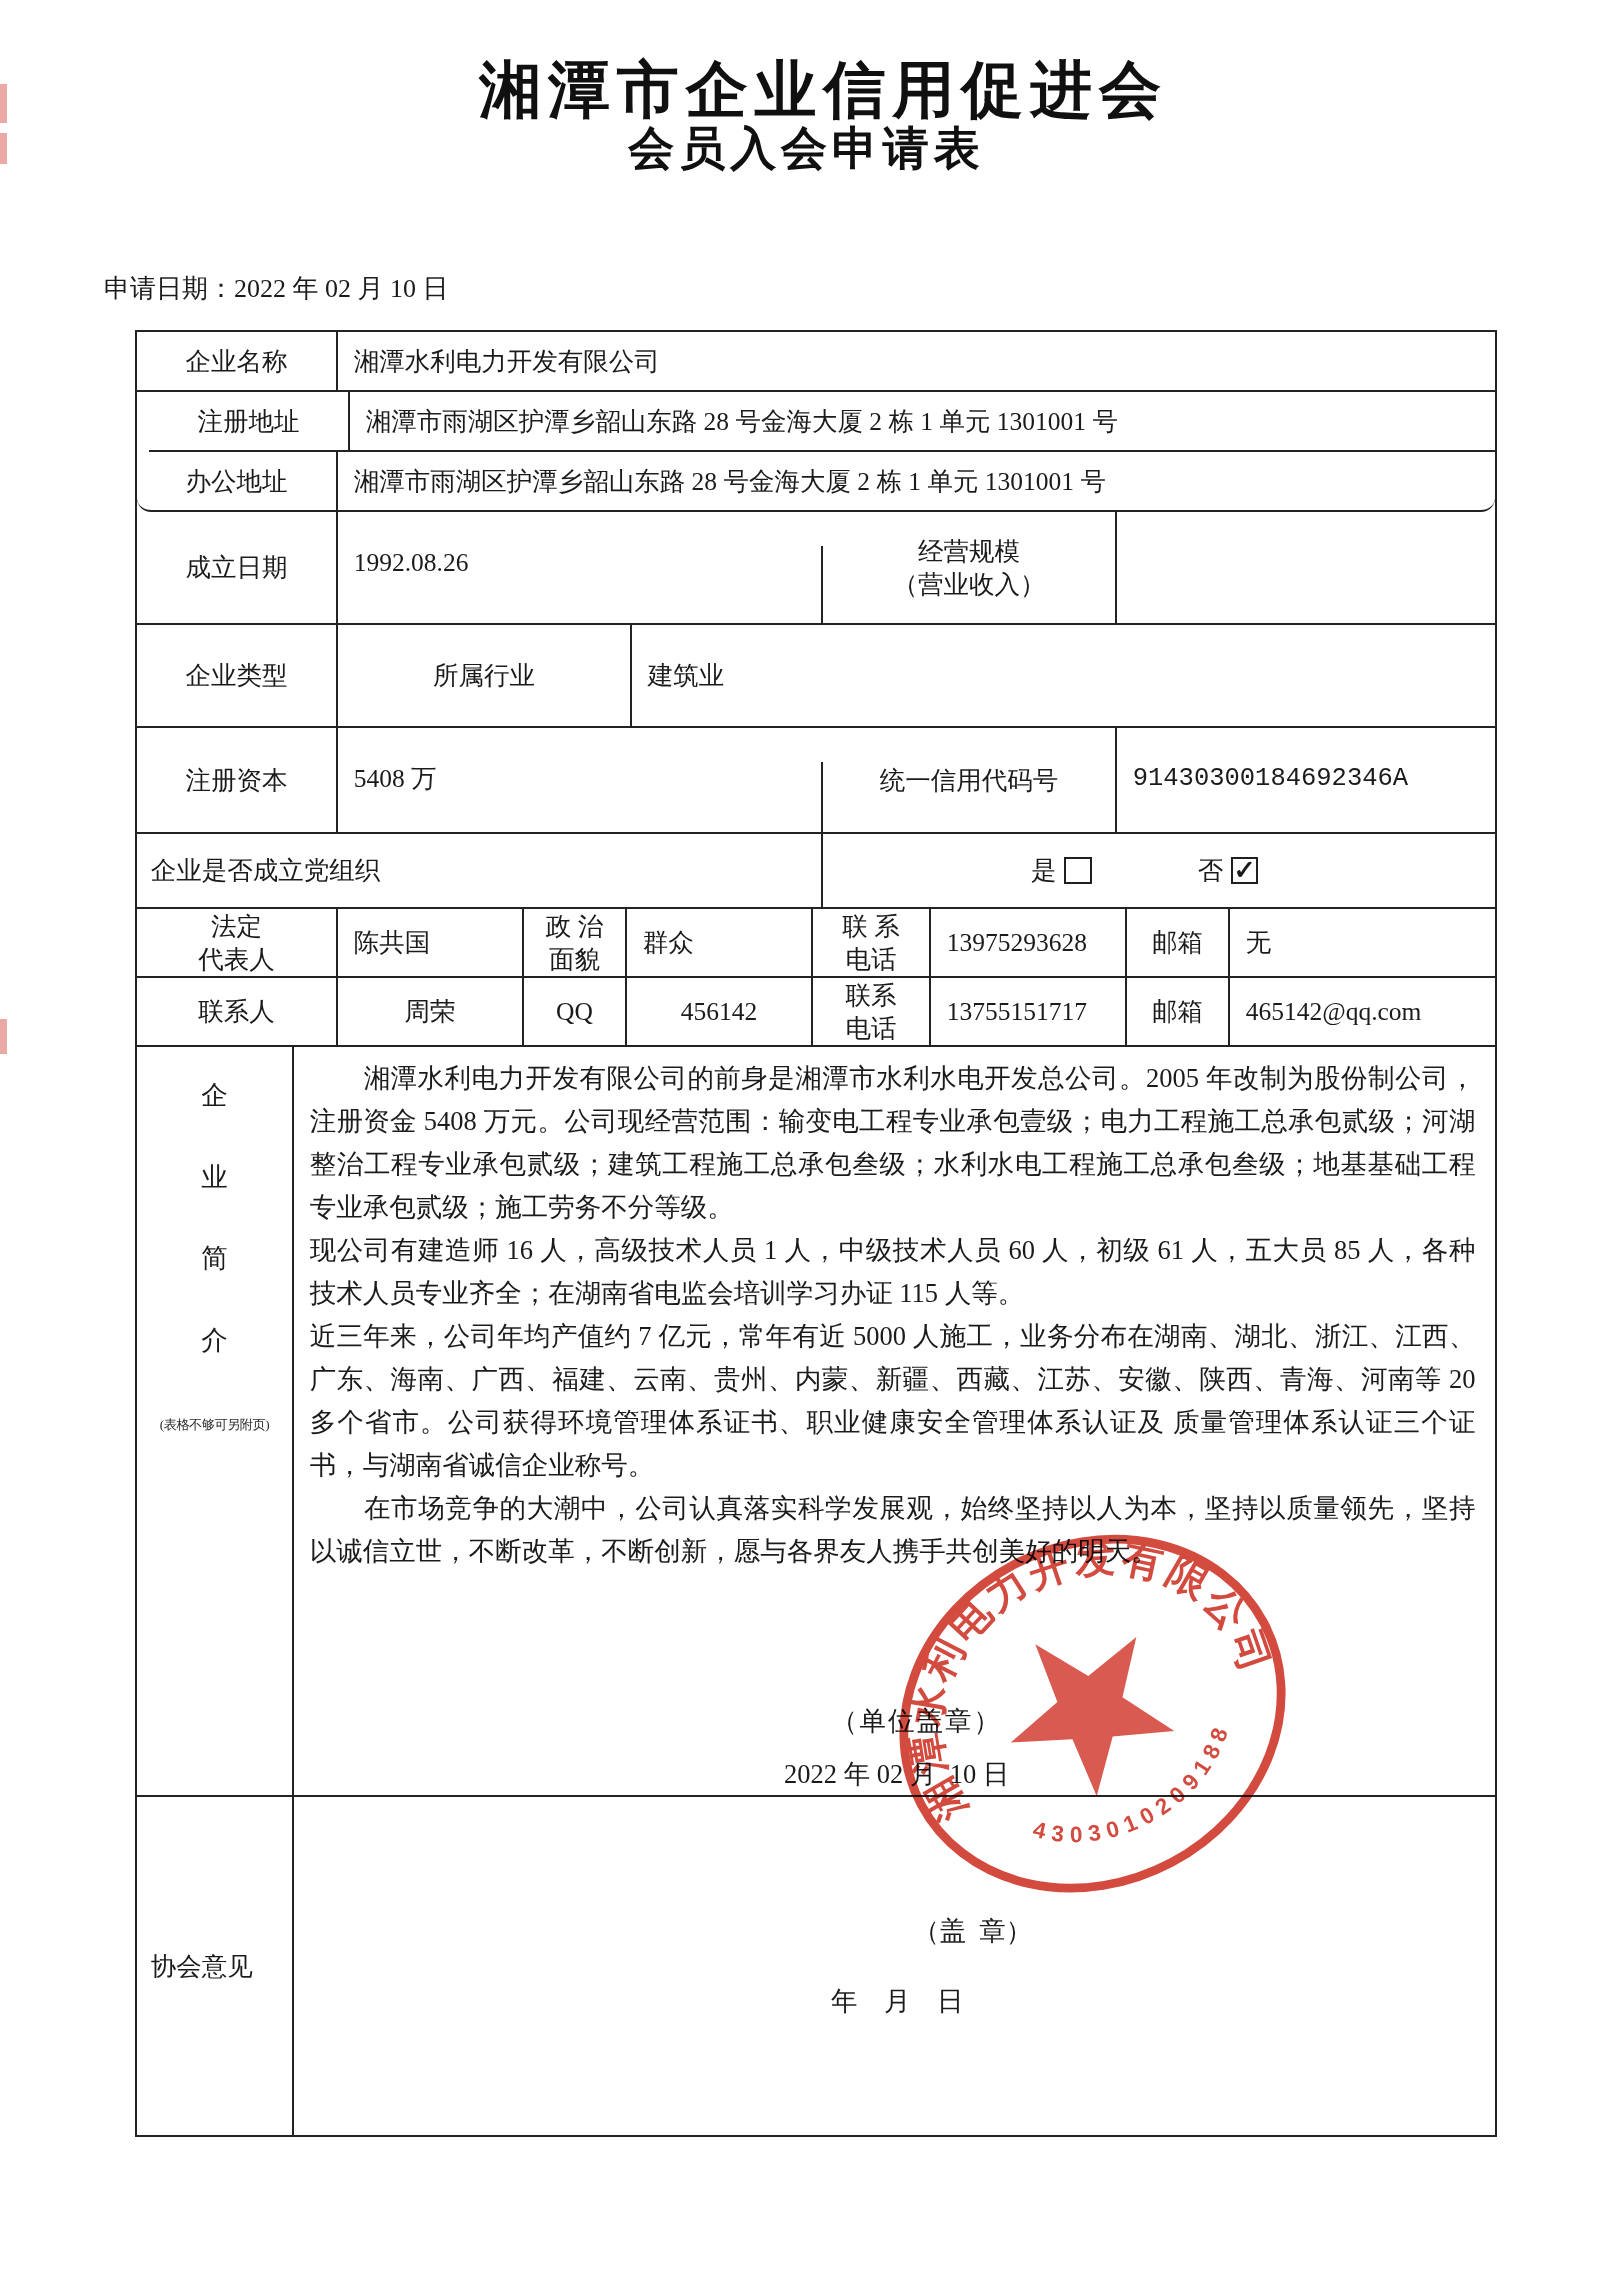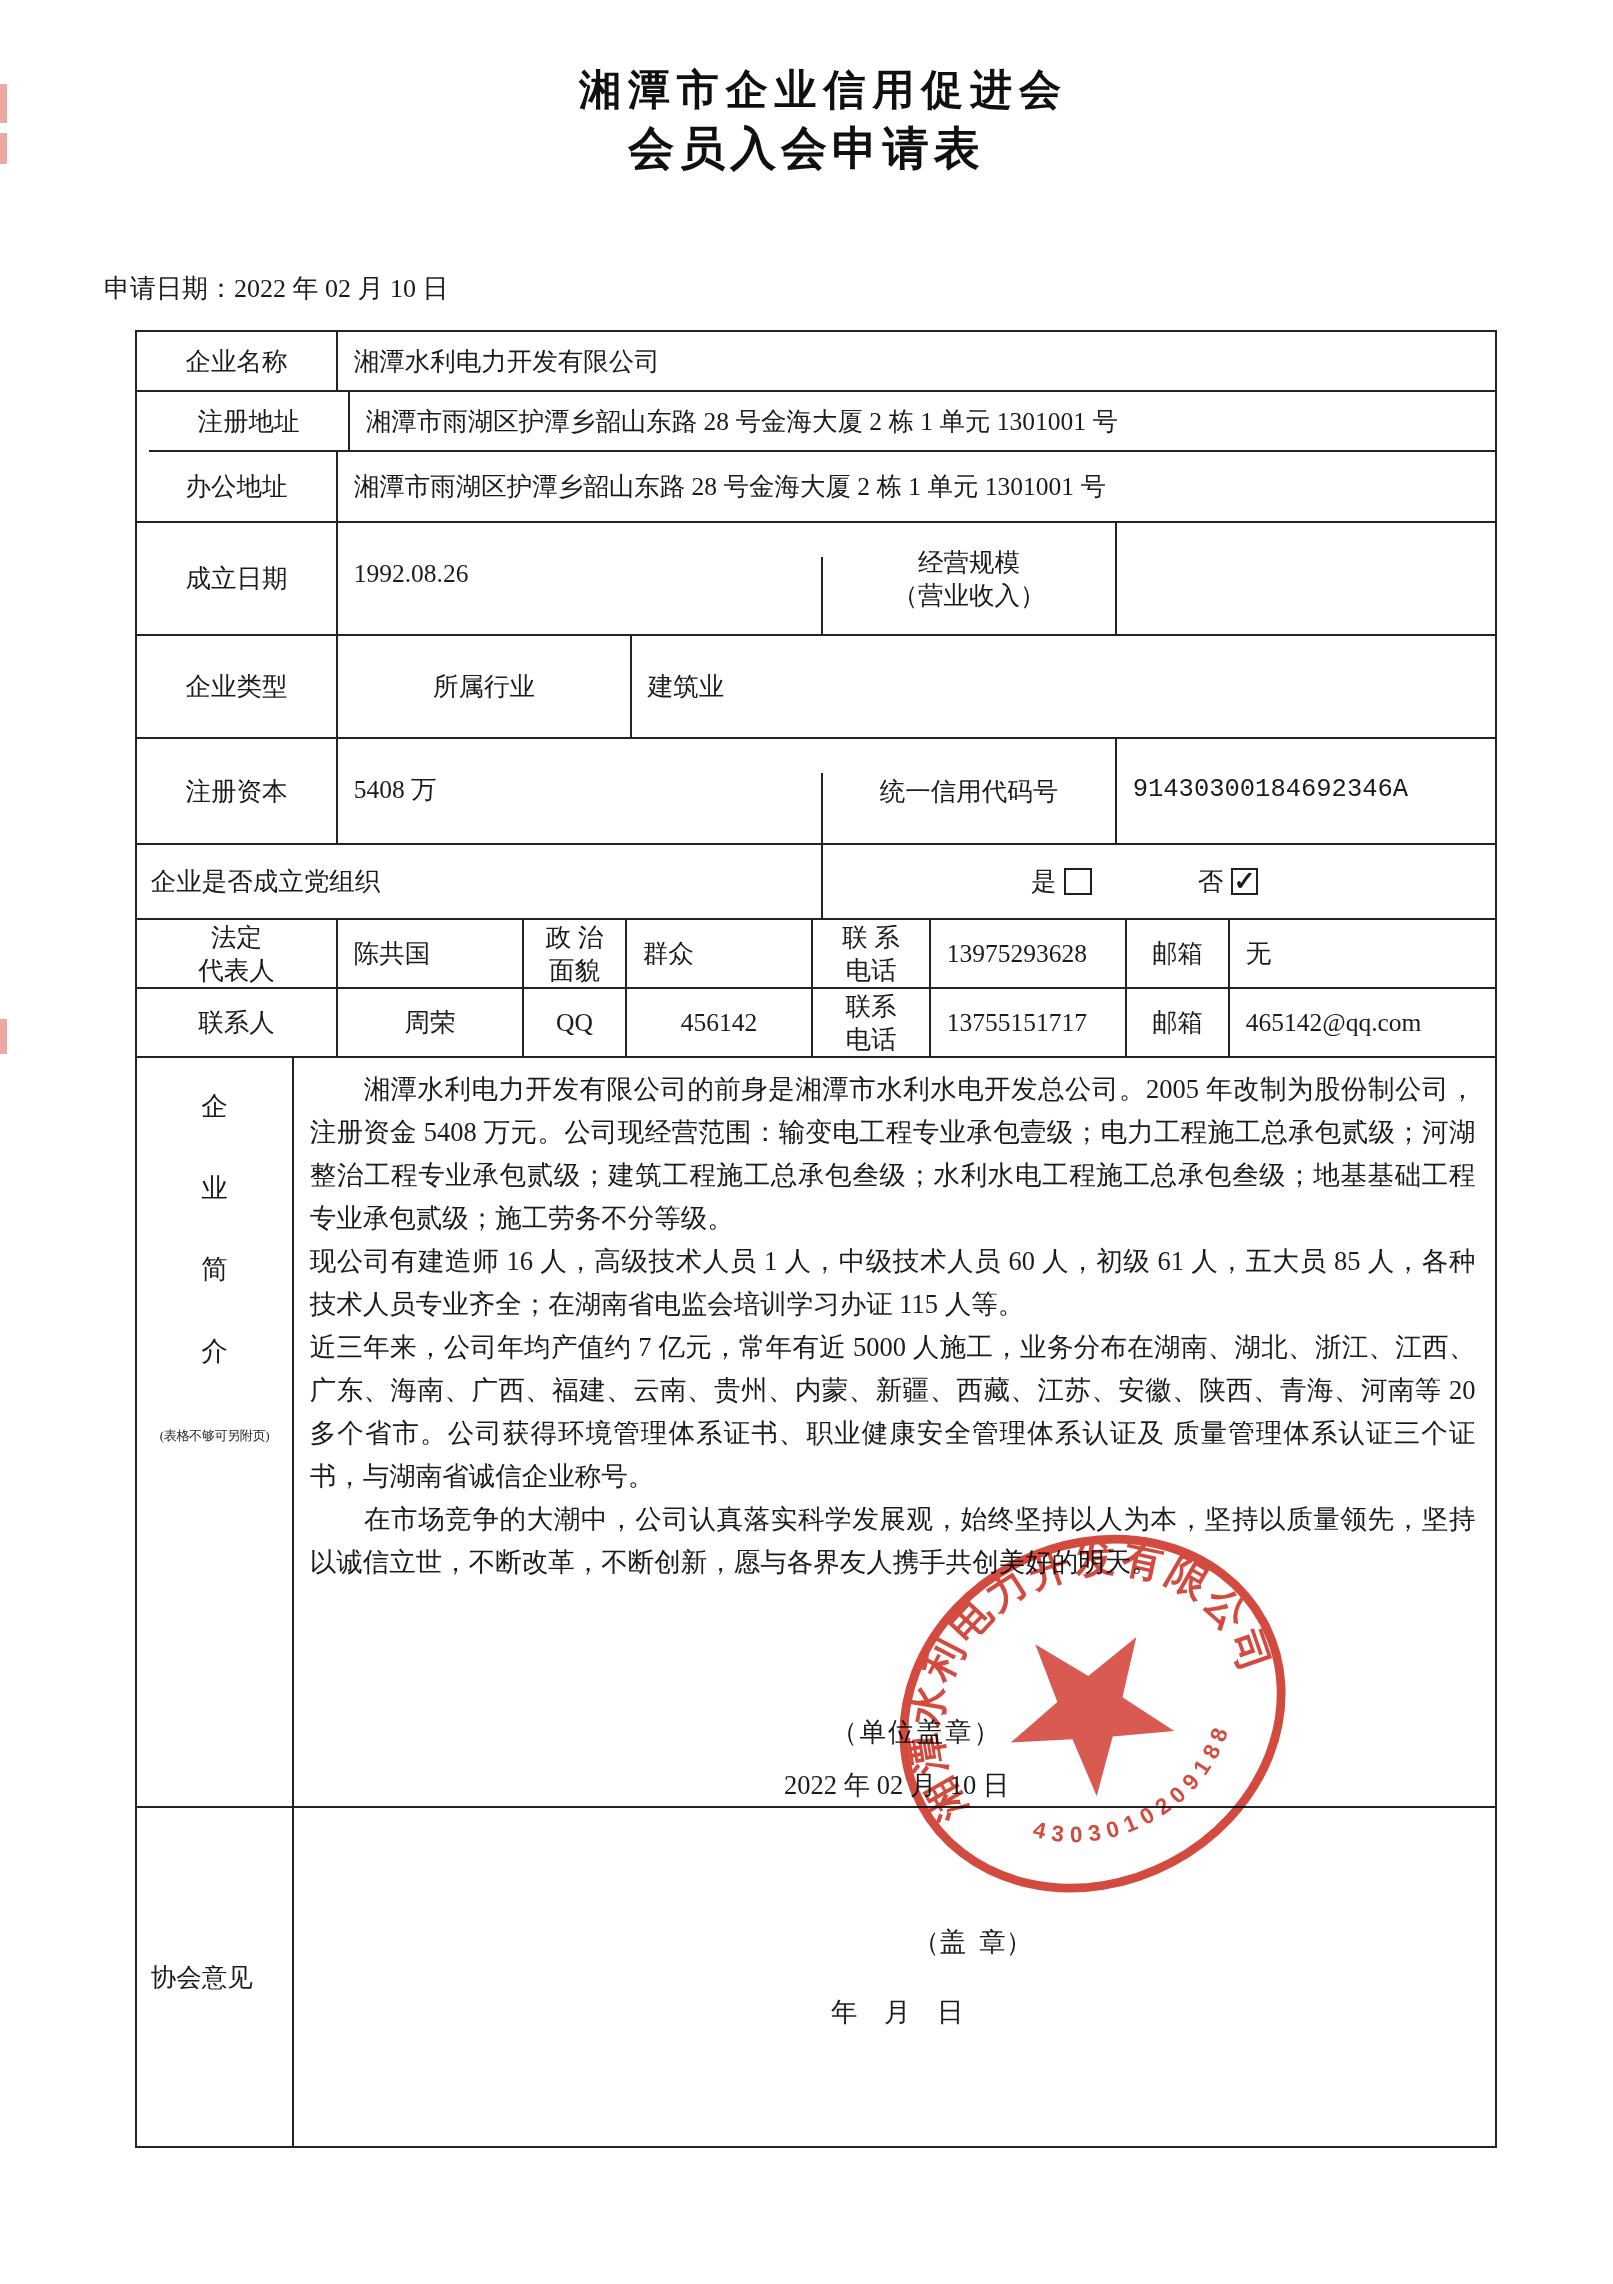--- a/index.html
+++ b/index.html
@@ -5,21 +5,21 @@
   html,body{margin:0;padding:0;background:#e9e9e9;}
   .page{position:relative;width:1613px;height:2285px;background:#ffffff;margin:0 auto;
         font-family:"Liberation Serif",serif;color:#1b1b1b;overflow:hidden;}
 
   
   .mark{position:absolute;left:0;width:6.9px;background:#d9635a;opacity:.55;}
 
   
   .title{position:absolute;top:59px;left:0;width:100%;text-align:center;
          font-family:"Liberation Sans",sans-serif;font-weight:700;color:#101010;}
-  .title .l1{font-size:42px;line-height:61px;letter-spacing:6.9px;margin-left:34px;}
+  .title .l1{font-size:62px;line-height:61px;letter-spacing:6.9px;margin-left:34px;}
   .title .l2{font-size:46px;line-height:57px;letter-spacing:4.9px;}
 
   .apply-date{position:absolute;top:271px;left:104px;font-size:26px;white-space:pre;}
 
   
   .tbl{position:absolute;left:135px;top:330px;width:1362px;box-sizing:border-box;
        border:2.9px solid #232323;}
   .trow{display:flex;box-sizing:border-box;border-bottom:2.9px solid #232323;}
   .trow:last-child{border-bottom:none;}
   .tc{box-sizing:border-box;border-right:2.9px solid #232323;display:flex;align-items:center;
@@ -77,21 +77,21 @@
     <div class="trow" style="height:60px;">
       <div class="tc lab" style="flex:0 0 201px;">企业名称</div>
       <div class="tc val" style="flex:1;">湘潭水利电力开发有限公司</div>
     </div>
 
     <div class="trow" style="height:60px;margin-left:12px;">
       <div class="tc lab" style="flex:0 0 201px;">注册地址</div>
       <div class="tc val" style="flex:1;">湘潭市雨湖区护潭乡韶山东路 28 号金海大厦 2 栋 1 单元 1301001 号</div>
     </div>
 
-    <div class="trow" style="height:71px;">
+    <div class="trow" style="height:60px;border-radius:14px;">
       <div class="tc lab" style="flex:0 0 201px;">办公地址</div>
       <div class="tc val" style="flex:1;">湘潭市雨湖区护潭乡韶山东路 28 号金海大厦 2 栋 1 单元 1301001 号</div>
     </div>
 
     <div class="trow" style="height:113px;">
       <div class="tc lab" style="flex:0 0 201px;">成立日期</div>
       <div class="tc val vtop" style="flex:0 0 485px;">1992.08.26</div>
       <div class="tc lab" style="flex:0 0 294px;">
         <div>经营规模</div>
         <div>（营业收入）</div>

